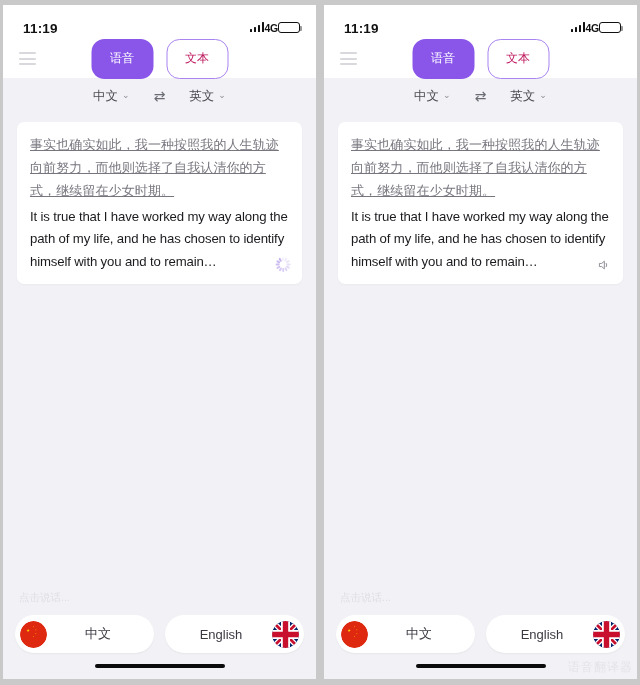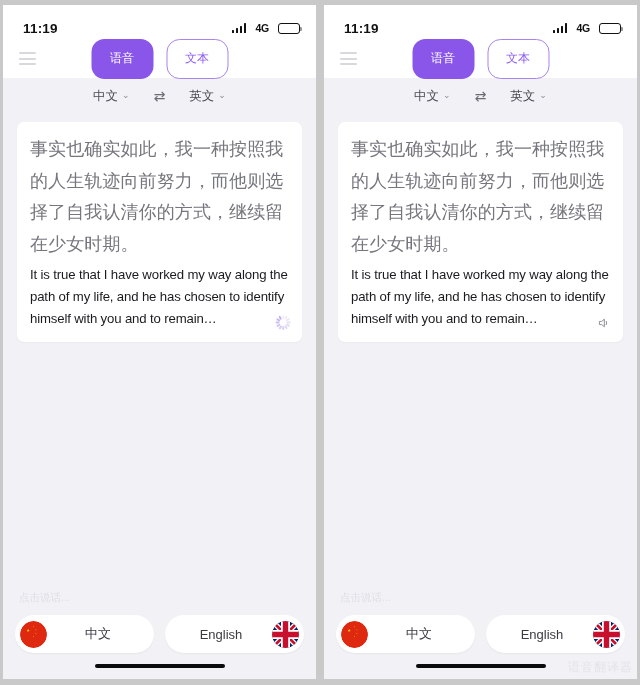--- a/index.html
+++ b/index.html
@@ -39,22 +39,21 @@
     flex: 0 0 auto;
   }
   .clock {
     font-size: 13.5px;
     font-weight: bold;
     color: #111;
     letter-spacing: .2px;
   }
   .status-right {
     display: flex;
-    align-items: center;
-    gap: 9px;
+    gap: 0;
   }
   .signal { display: flex; align-items: flex-end; gap: 1.5px; height: 10px; }
   .signal i { display: block; width: 2.5px; background: #111; border-radius: .5px; }
   .signal i:nth-child(1) { height: 3.5px; }
   .signal i:nth-child(2) { height: 5.5px; }
   .signal i:nth-child(3) { height: 7.5px; }
   .signal i:nth-child(4) { height: 10px; }
   .net { font-size: 10.5px; font-weight: bold; color: #111; letter-spacing: -.2px; }
   .battery {
     position: relative;
@@ -108,21 +107,21 @@
     height: 40px;
     border-radius: 13px;
     display: flex;
     align-items: center;
     justify-content: center;
     font-size: 12px;
     cursor: pointer;
     padding: 0 14px;
   }
   .pill.filled { background: #8a56ea; color: #ffffff; }
-  .pill.outlined { background: #ffffff; color: #8b5cf6; border: 1.2px solid #a983f0; }
+  .pill.outlined { background: #ffffff; color: #be185d; border: 1.2px solid #a983f0; }
 
   
   .langbar {
     height: 36px;
     display: flex;
     align-items: center;
     justify-content: center;
     gap: 24px;
     flex: 0 0 auto;
     background: #f1f1f6;
@@ -157,24 +156,25 @@
     overflow: hidden;
   }
   .bubble {
     background: #ffffff;
     border-radius: 7px;
     padding: 12px 13px 11px 13px;
     position: relative;
     box-shadow: 0 1px 2px rgba(0,0,0,.035);
   }
   .src-text {
-    font-size: 18px;
+    font-size: 13px;
     line-height: 1.75;
     color: #76767e;
     letter-spacing: .1px;
+    text-decoration: underline;
   }
   .tgt-text {
     margin-top: 4px;
     font-size: 13.2px;
     line-height: 1.68;
     color: #1b1b1f;
     letter-spacing: -.15px;
   }
   .bubble-action {
     position: absolute;

